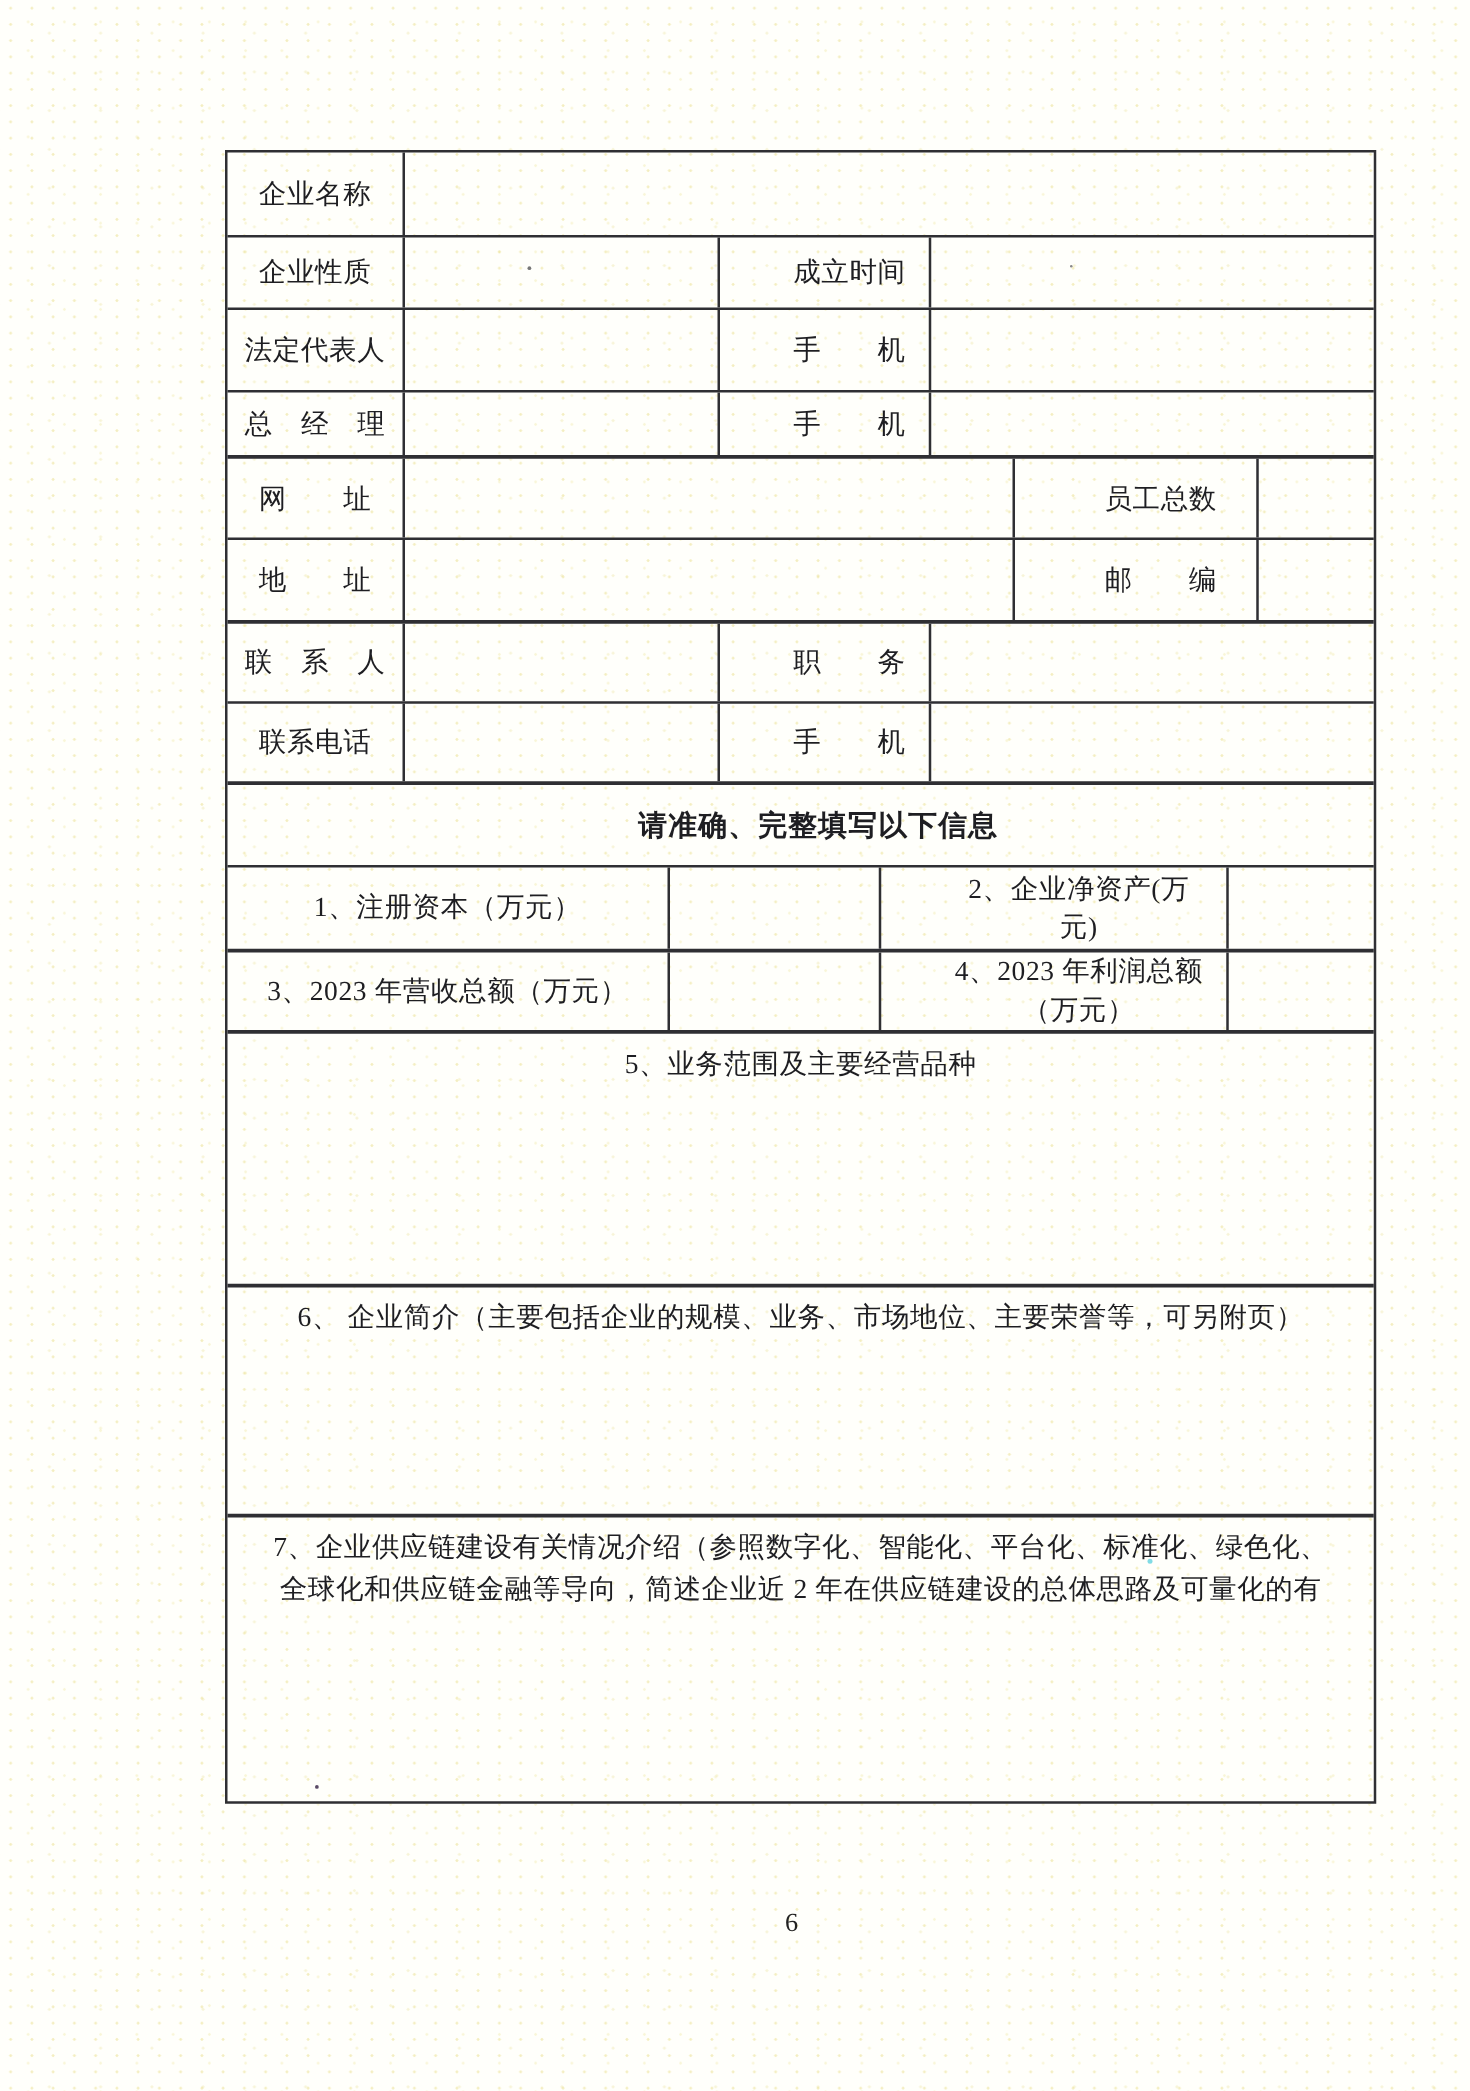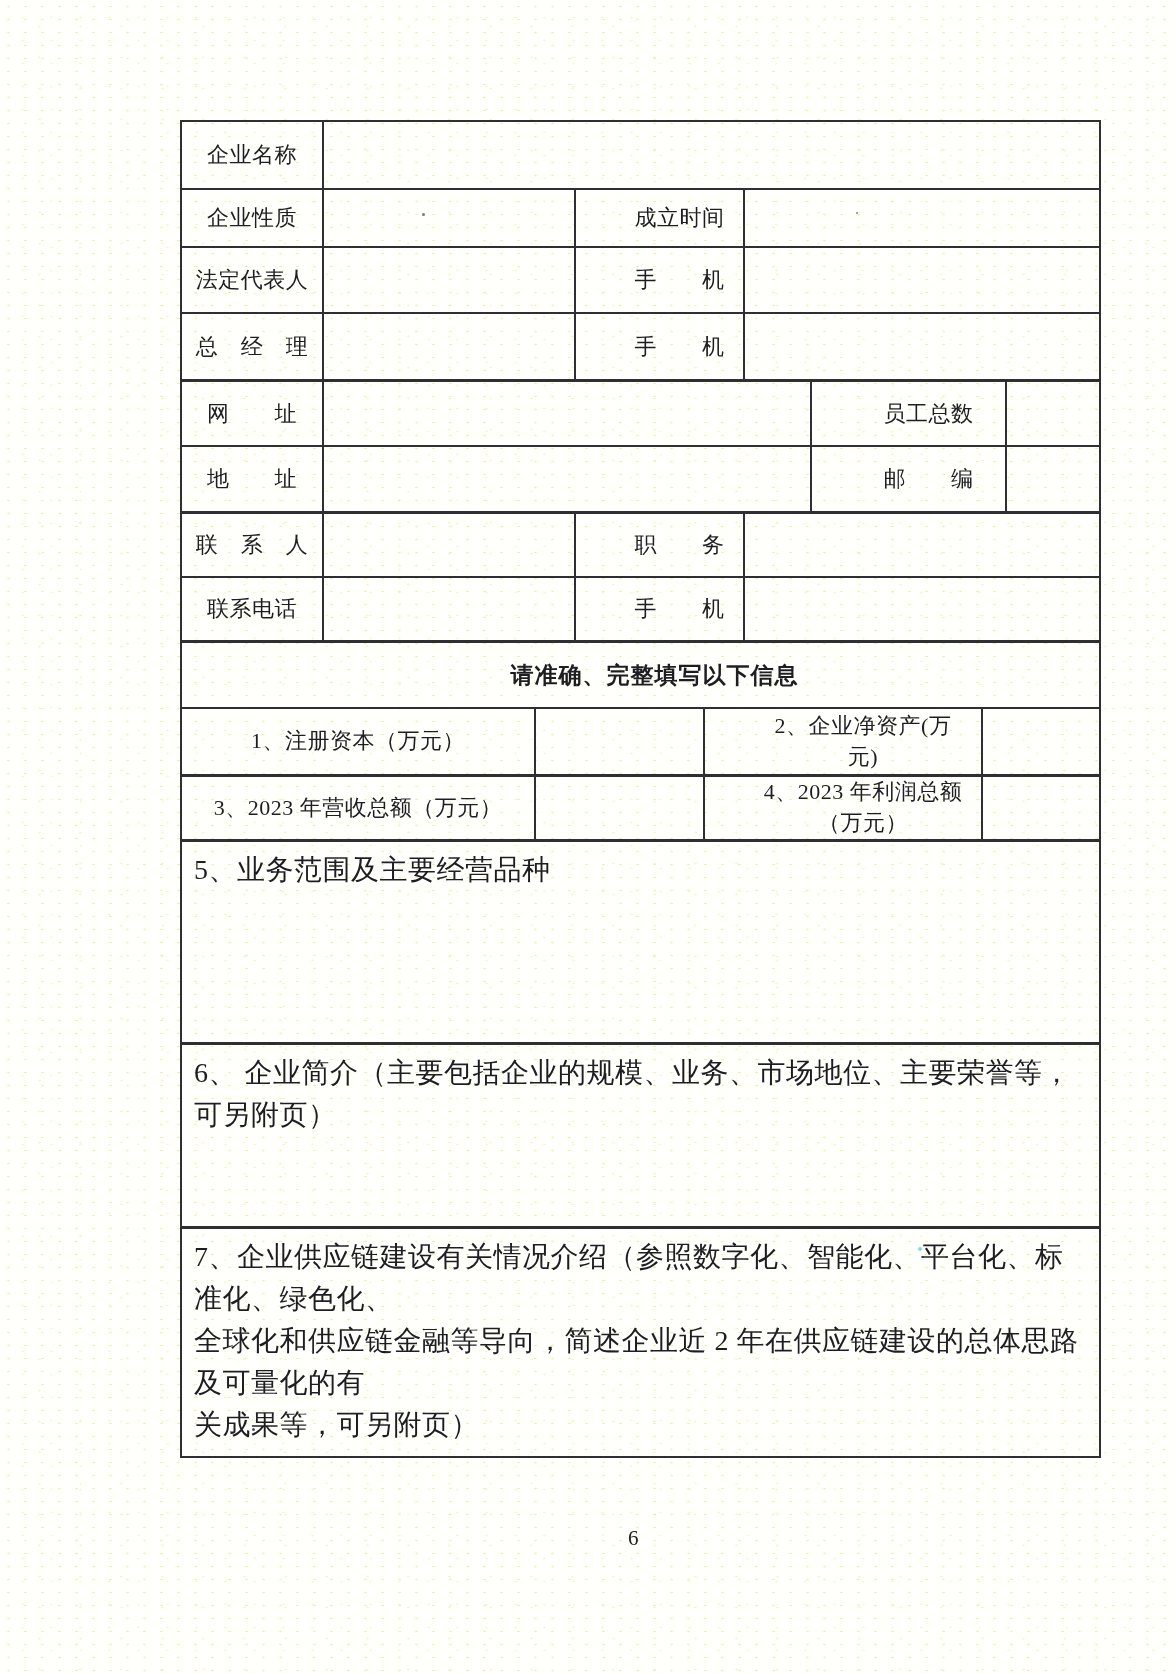--- a/index.html
+++ b/index.html
@@ -53,23 +53,23 @@
   .fin-label{text-align:center;padding:4px 16px;line-height:1.4;}
   .header-row .cell{
     font-weight:bold;
     font-size:23px;
     letter-spacing:1px;
     padding-left:28px;
   }
   .section-cell{
     display:block;
     padding:7px 12px;
-    font-size:28px;
+    font-size:22px;
     line-height:1.5;
-    text-align:left;
+    text-align:center;
   }
   .pageno{
     position:absolute;
     left:628px; top:1526px;
     font-size:21px;
     color:#222;
   }
   .speck{position:absolute;border-radius:50%;}
   .speck.cyan{left:918px;top:1247px;width:4px;height:4px;background:rgba(62,200,216,0.65);}
   .speck.dark1{left:252px;top:1428px;width:3px;height:3px;background:#5a4a66;}
@@ -93,21 +93,21 @@
     <div class="cell grow"></div>
   </div>
 
   <div class="row" style="height:66px">
     <div class="cell w-label">法定代表人</div>
     <div class="cell w-val-b"></div>
     <div class="cell w-lab2-b">手　　机</div>
     <div class="cell grow"></div>
   </div>
 
-  <div class="row" style="height:67px">
+  <div class="row" style="height:52px">
     <div class="cell w-label">总　经　理</div>
     <div class="cell w-val-b"></div>
     <div class="cell w-lab2-b">手　　机</div>
     <div class="cell grow"></div>
   </div>
 
   <div class="row thick" style="height:66px">
     <div class="cell w-label">网　　址</div>
     <div class="cell w-val-c"></div>
     <div class="cell w-lab2-c">员工总数</div>
@@ -162,21 +162,20 @@
   <div class="row thick" style="height:184px">
     <div class="cell grow section-cell">
       <div>6、 企业简介（主要包括企业的规模、业务、市场地位、主要荣誉等，可另附页）</div>
     </div>
   </div>
 
   <div class="row thick" style="height:230px">
     <div class="cell grow section-cell">
       <div>7、企业供应链建设有关情况介绍（参照数字化、智能化、平台化、标准化、绿色化、</div>
       <div>全球化和供应链金融等导向，简述企业近 2 年在供应链建设的总体思路及可量化的有</div>
-      <div>关成果等，可另附页）</div>
     </div>
   </div>
 
 </div>
 
 <div class="pageno">6</div>
 
 <div class="speck cyan"></div>
 <div class="speck dark1"></div>
 <div class="speck gray1"></div>

